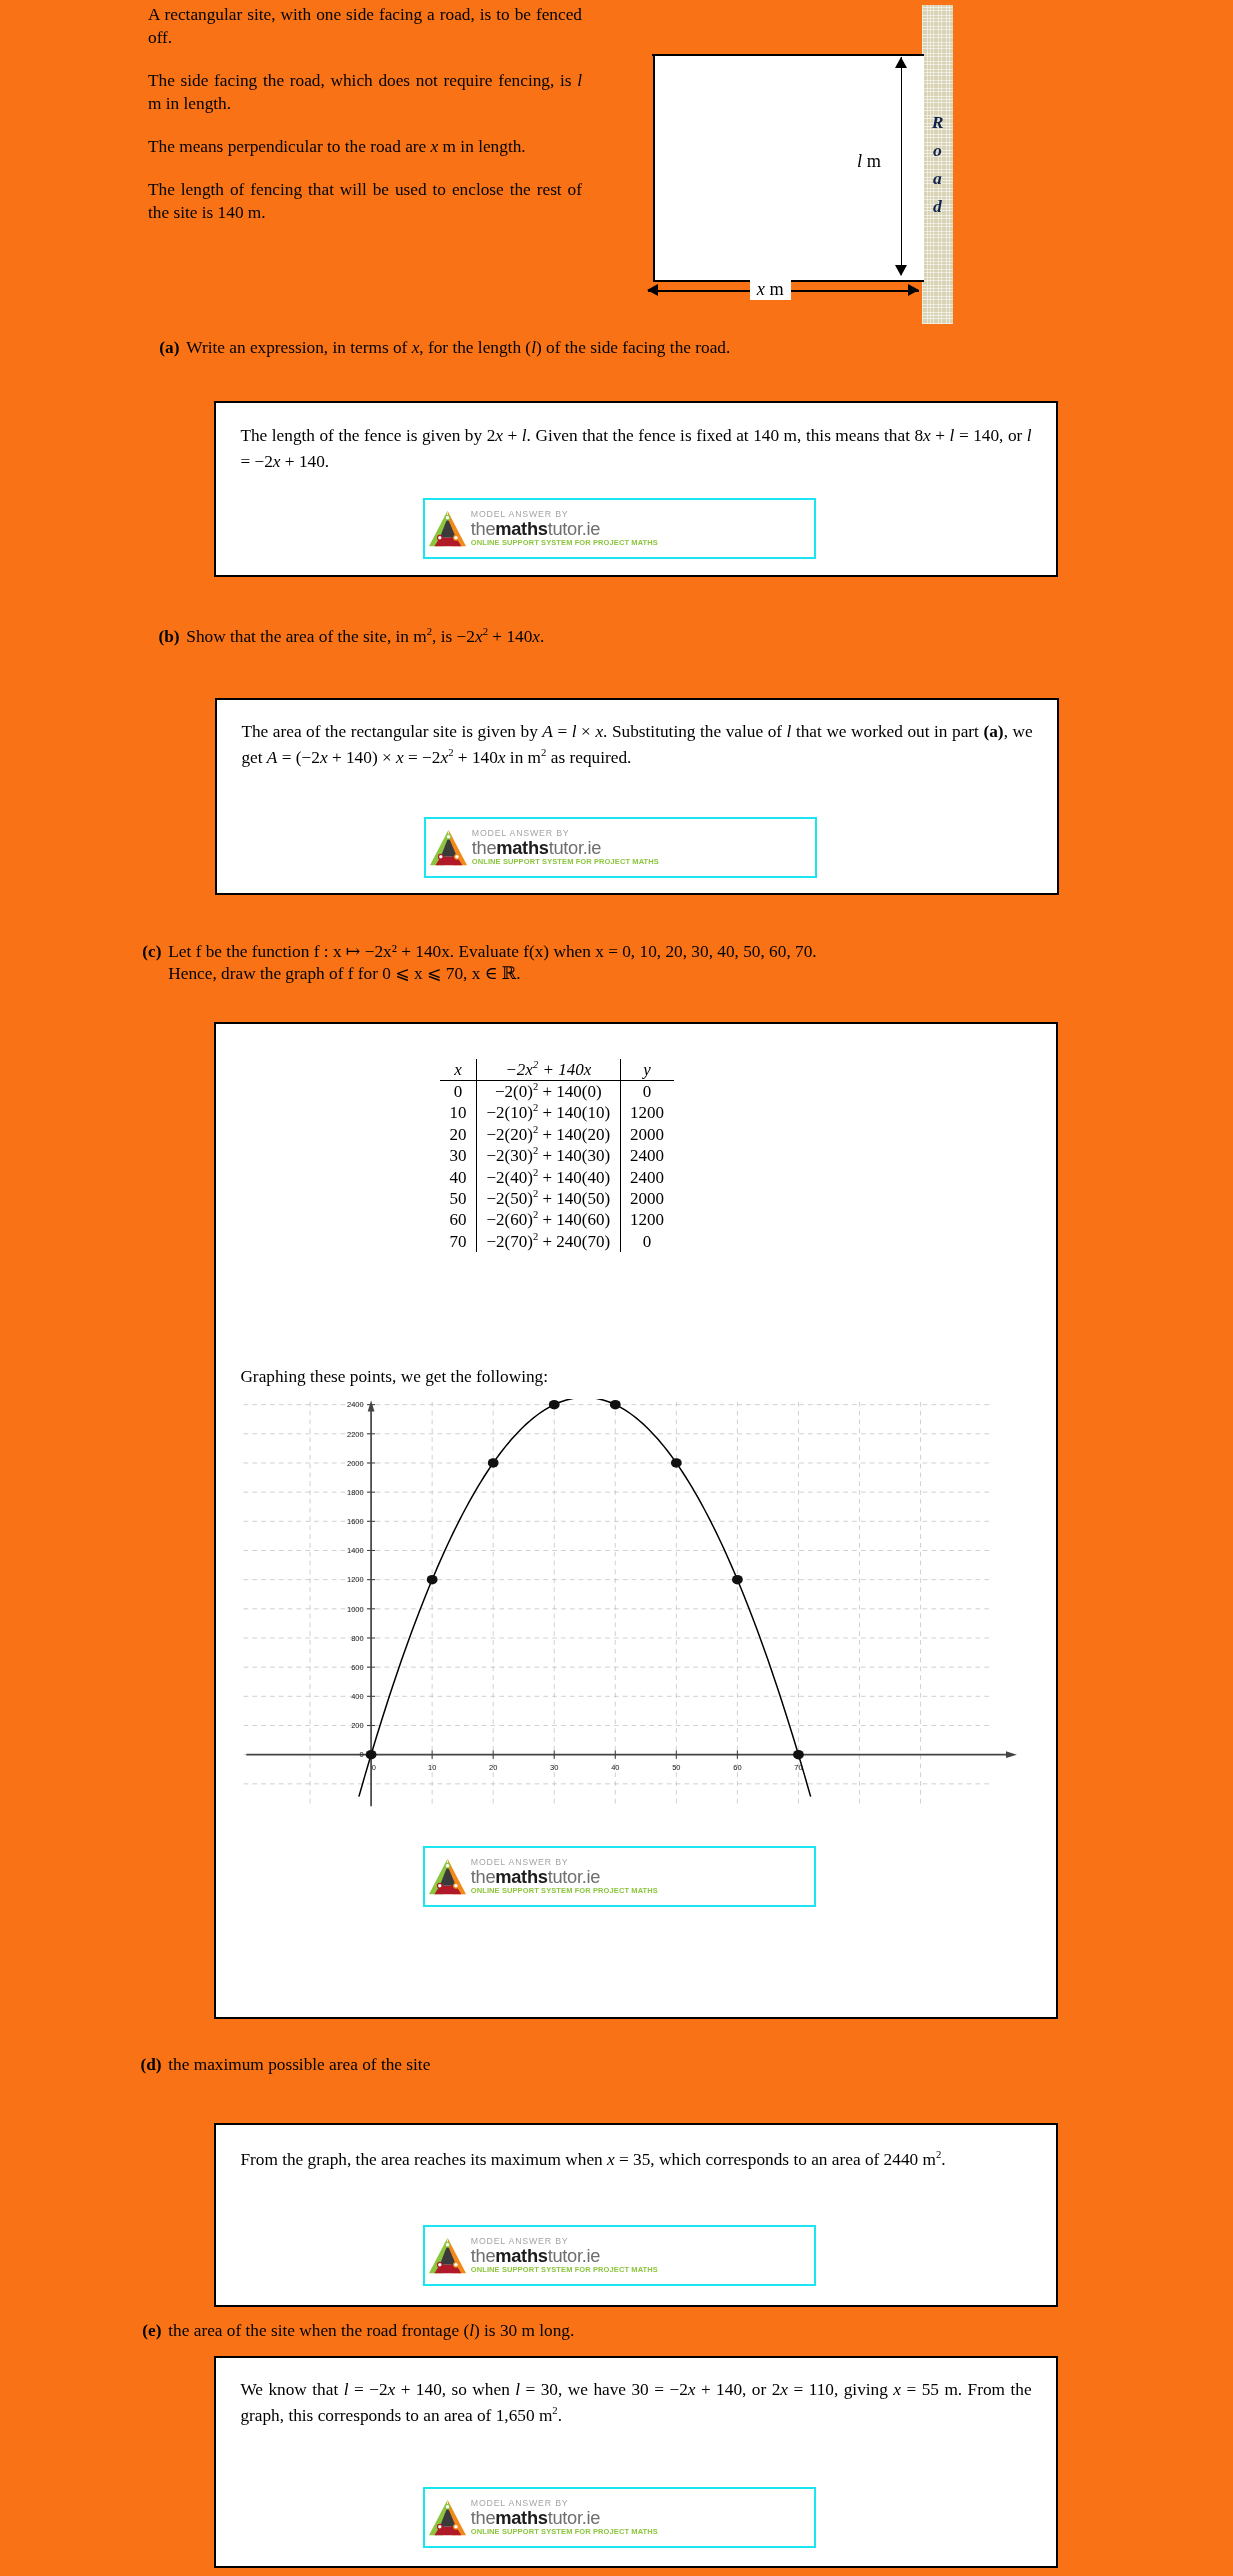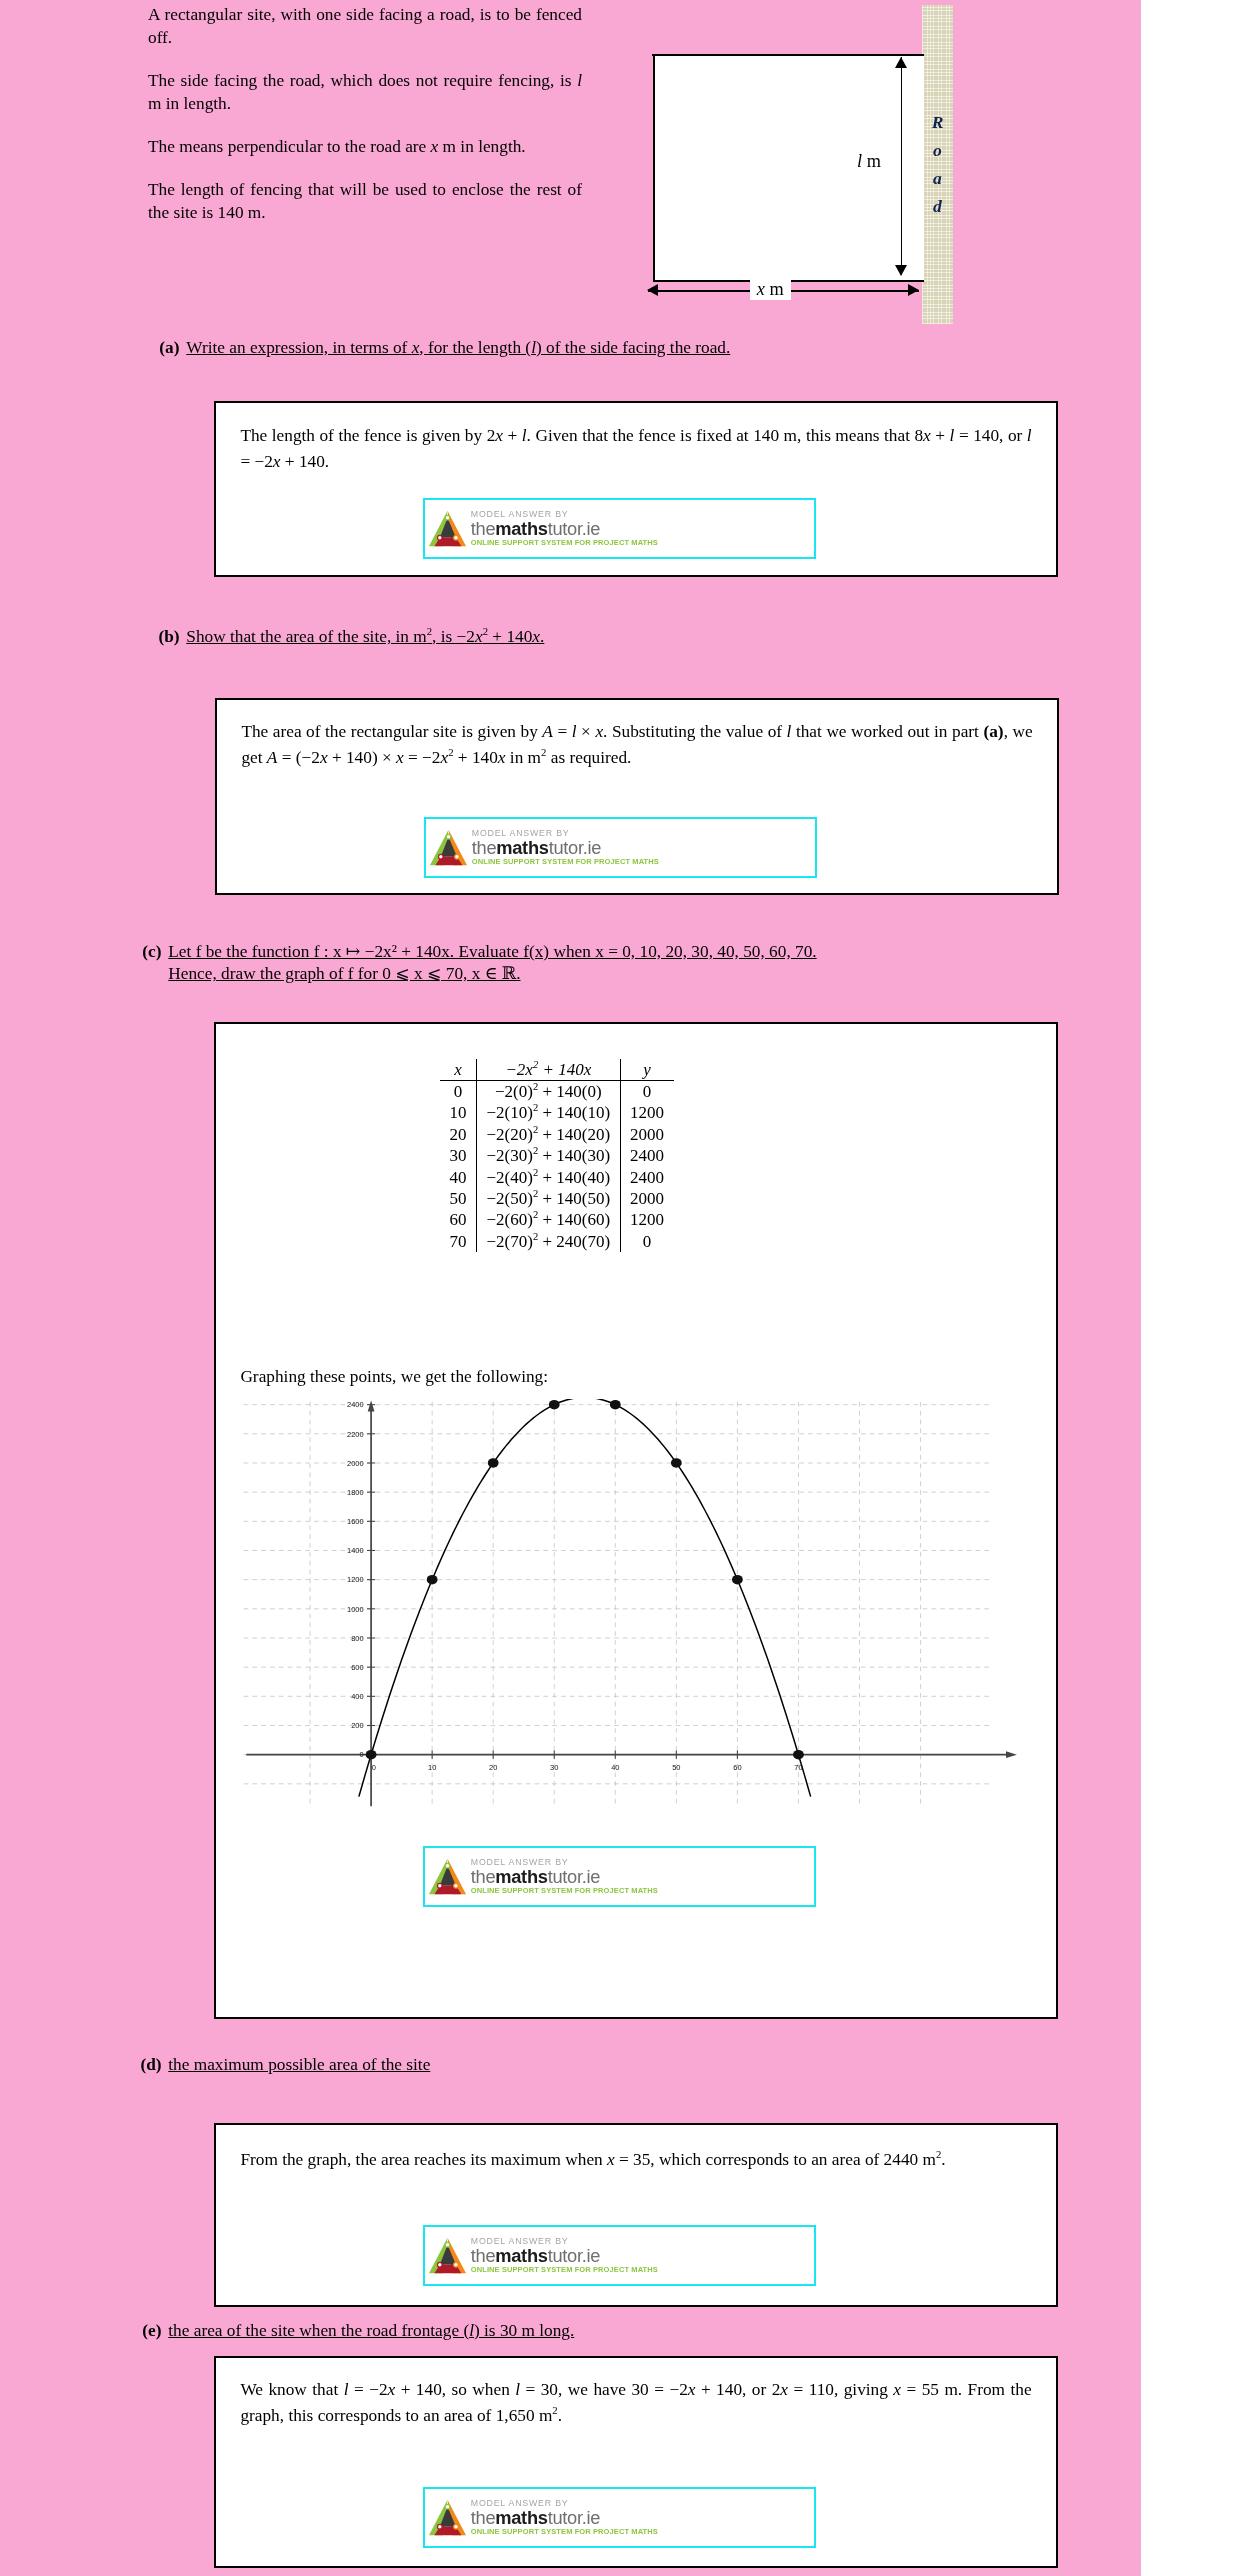--- a/index.html
+++ b/index.html
@@ -2,21 +2,21 @@
 <html style="font-size:11px"><head>
 <meta charset="utf-8">
 <style>
   html,body{margin:0;padding:0;background:#ffffff;}
   body{
     width:1233px;
     font-family:"Liberation Serif","DejaVu Serif",serif;
     color:#000;
     -webkit-font-smoothing:antialiased;
   }
-  .page{position:relative;width:1141px;height:2576px;background:#f9a8d4;overflow:hidden;}
+  .page{position:relative;width:1233px;height:2576px;background:#f97316;overflow:hidden;}
 
   
   .intro{position:absolute;left:148px;top:4.1px;width:434px;}
   .intro p{margin:0 0 20.3px 0;font-size:17.3px;line-height:1.32;text-align:justify;}
   .intro p:last-child{margin-bottom:0;}
 
   
   .diagram{position:absolute;left:641px;top:5.4px;width:312px;height:319px;}
   .road{position:absolute;right:0;top:0;width:31px;height:319px;
         background-color:#d8d3b4;
@@ -43,21 +43,21 @@
   .hdim .ah.lf{left:-0.7px;border-right:11px solid #000;}
   .hdim .ah.rt{right:-0.7px;border-left:11px solid #000;}
   .xmlabel{position:absolute;left:109px;top:274px;font-size:18.3px;background:#fff;padding:0 6.8px;}
   .xmlabel i{font-style:italic;}
 
   
   .qline{position:absolute;font-size:17.3px;line-height:1.3;}
   .qline .lbl{font-weight:bold;display:inline-block;width:28.5px;}
   .qhang{display:flex;}
   .qhang .lbl{flex:0 0 28.5px;font-weight:bold;text-align:right;padding-right:6.8px;}
-  .qhang .body{flex:1;text-decoration:underline;}
+  .qhang .body{flex:1;}
 
   
   .abox{position:absolute;border:2.7px solid #000;background:#fff;box-sizing:border-box;}
   .abox .txt{font-size:17.3px;line-height:1.5;text-align:justify;}
 
   
   .logo{border:2px solid #19e6f0;background:#fff;display:flex;align-items:center;
         box-sizing:border-box;padding:2px 5.4px 2px 2.7px;}
   .logo .mark{flex:0 0 auto;width:39px;height:37px;position:relative;}
   .logo .words{flex:1;padding-left:4.1px;}

